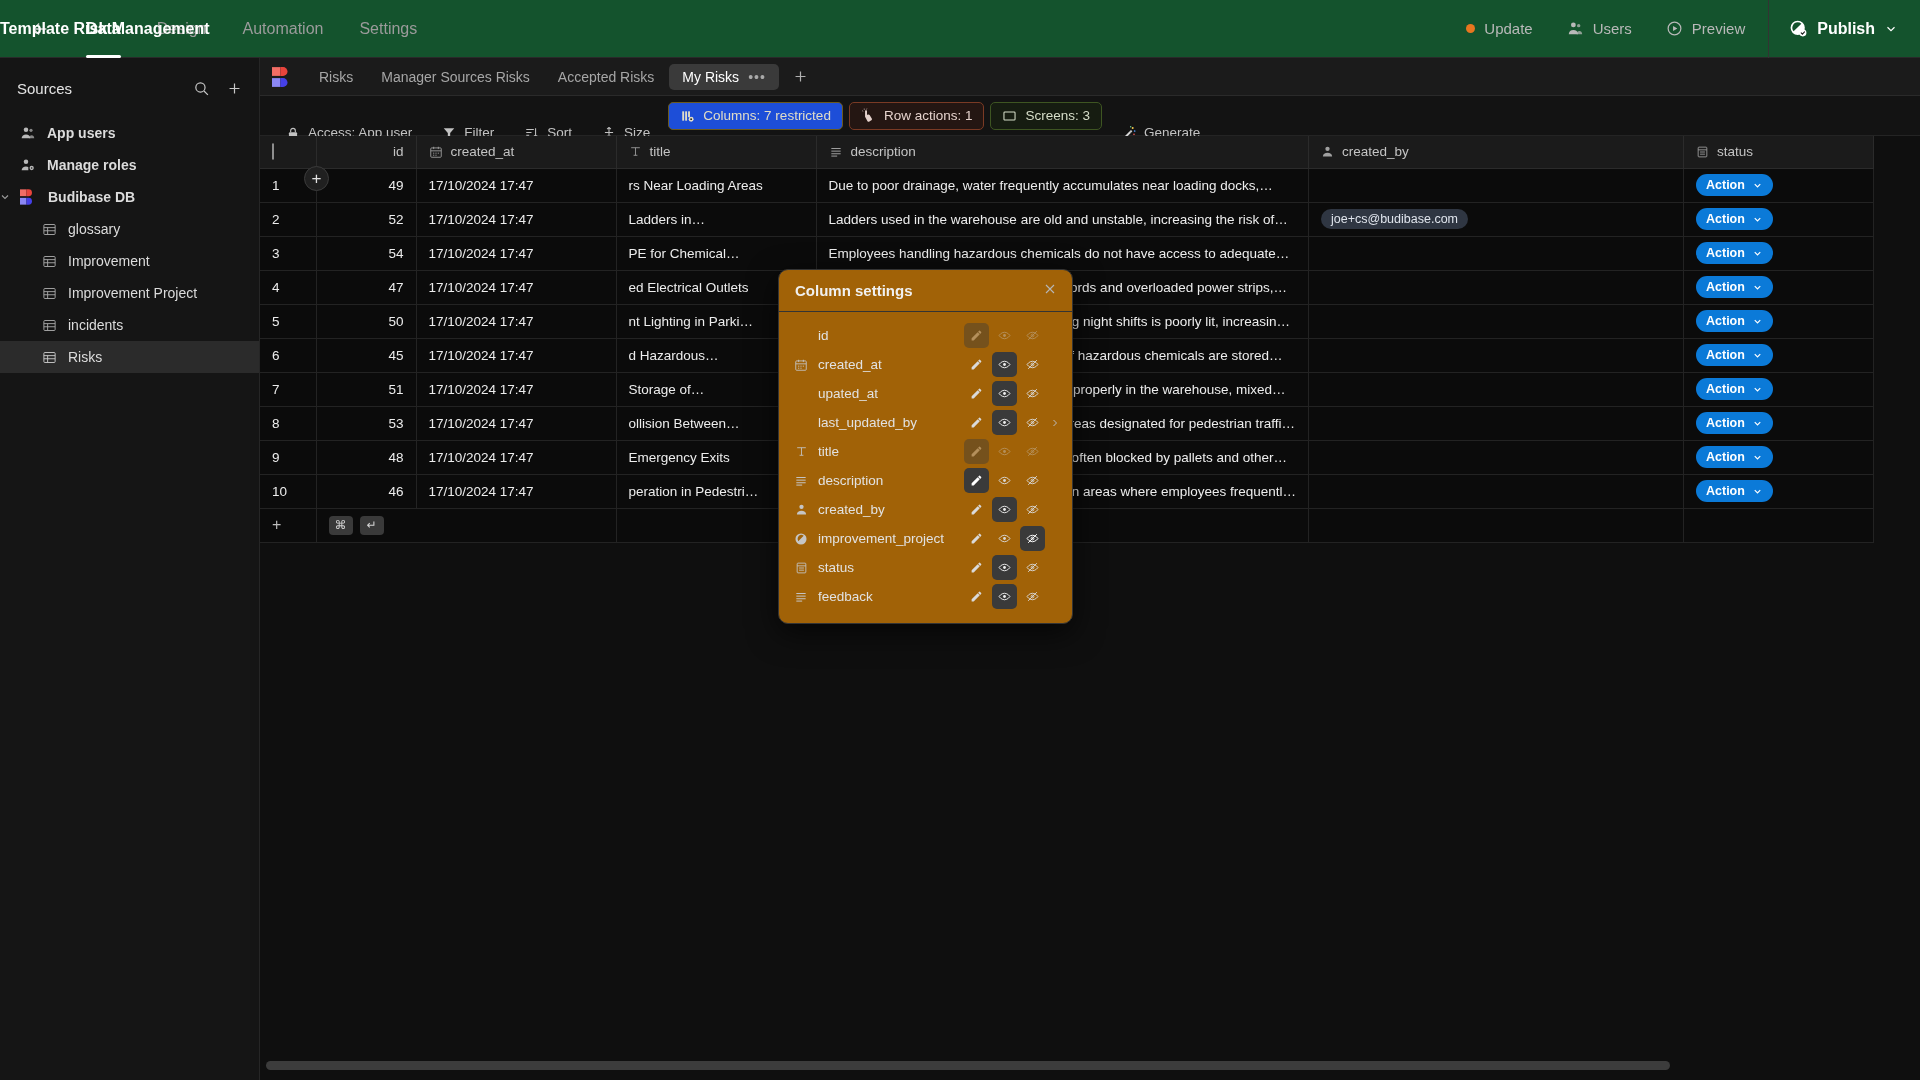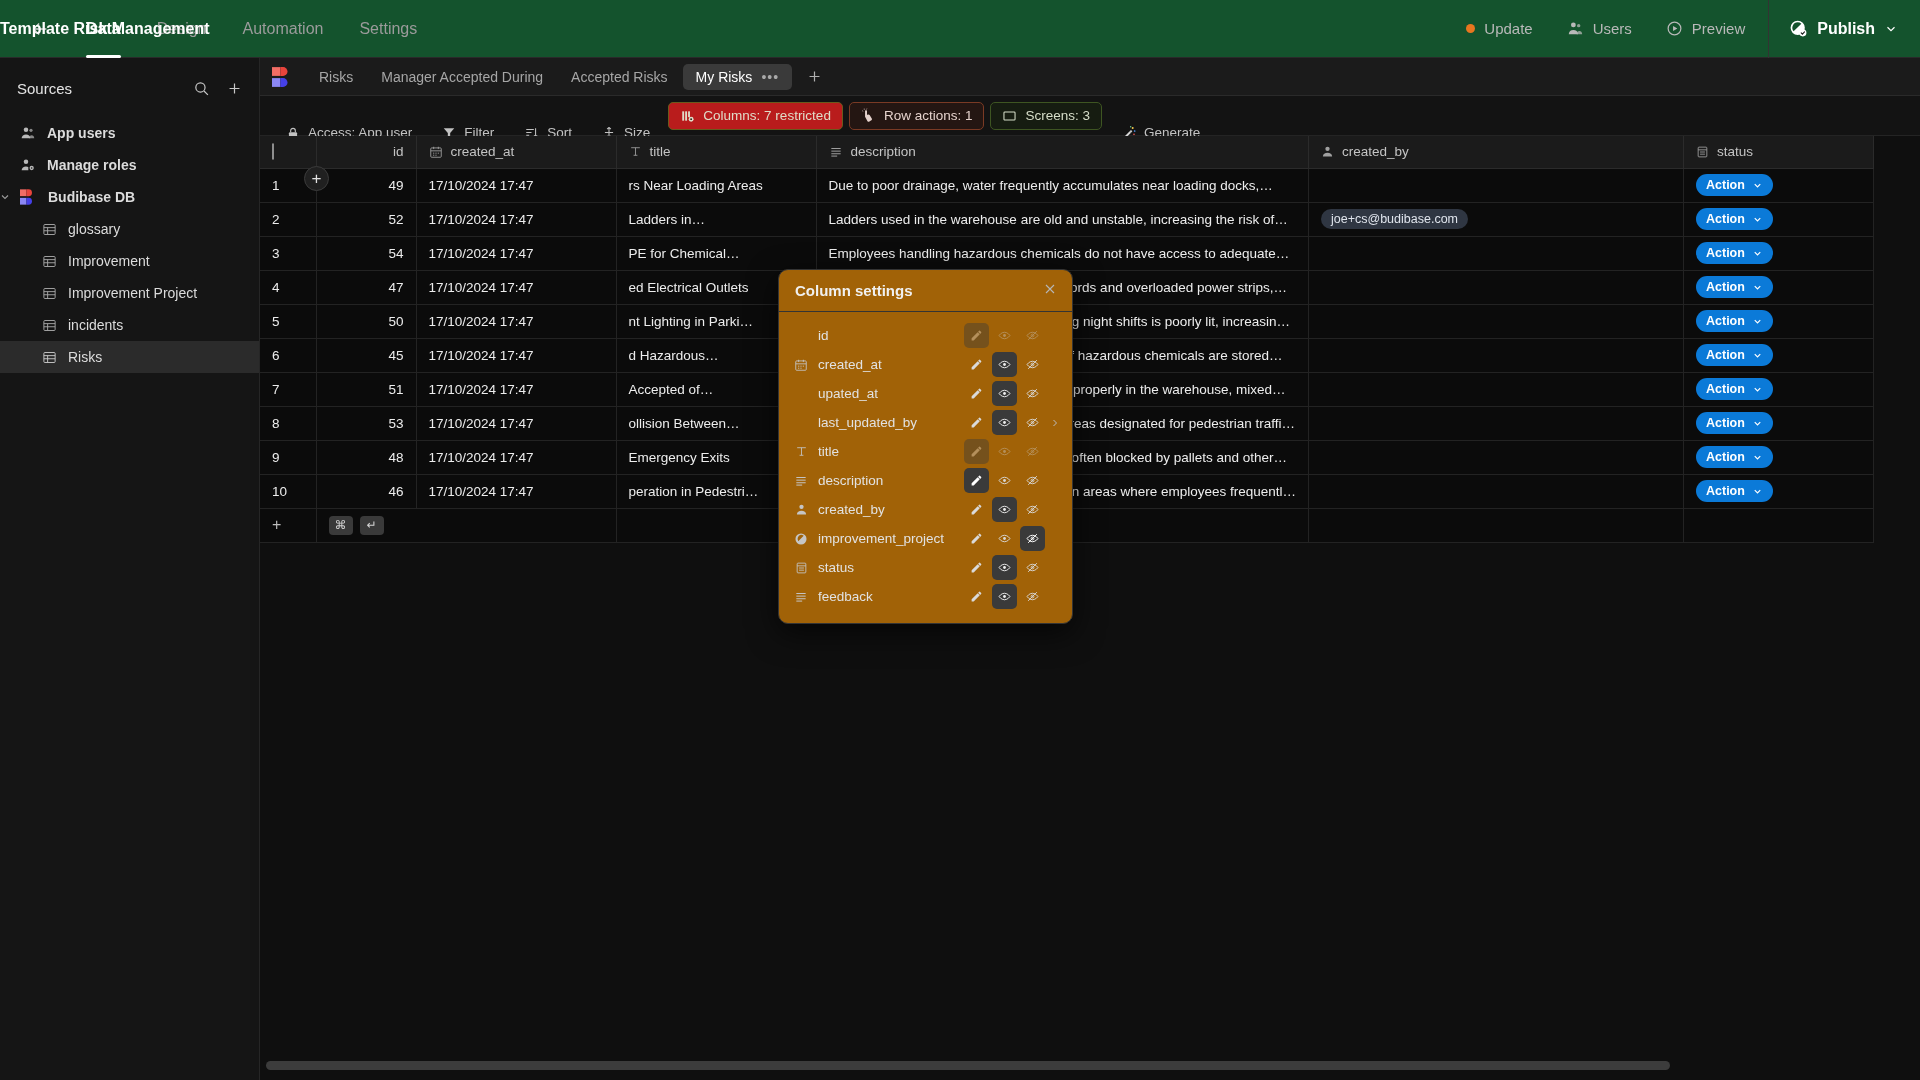--- a/index.html
+++ b/index.html
@@ -102,21 +102,21 @@
     height: 40px; display: flex; align-items: center; gap: 6px;
     padding: 0 14px; border-bottom: 1px solid #242424; background: #131313;
   }
   .tb-btn {
     display: flex; align-items: center; gap: 8px; height: 28px;
     padding: 0 11px; border-radius: 5px; font-size: 13.5px;
     color: #c9c9c9; cursor: pointer; white-space: nowrap;
     border: 1px solid transparent;
   }
   .tb-btn.plain { color: #c2c2c2; margin-top: 34px; }
-  .tb-btn.amber  { border-color: #6b5a1d; background: #b91c1c; color: #e0dcc8; }
+  .tb-btn.amber  { border-color: #6b5a1d; background: #1d4ed8; color: #e0dcc8; }
   .tb-btn.red    { border-color: #7a3a24; background: #241612; color: #e5d2cc; }
   .tb-btn.green  { border-color: #3e5522; background: #161c11; color: #d6ddc9; }
 
   
   .grid-outer { flex: 1; position: relative; overflow: hidden; background: #0f0f0f; }
   table.g { border-collapse: collapse; table-layout: fixed; font-size: 13.5px; }
   table.g th {
     height: 32px; background: #1b1b1b; color: #c4c4c4; font-weight: 400;
     border-right: 1px solid #2b2b2b; border-bottom: 1px solid #2b2b2b;
     text-align: left; padding: 0 12px; font-size: 13.5px;
@@ -362,21 +362,21 @@
     <div class="view-tabbar">
       <span class="bb-logo ico">
         <svg width="22" height="20" viewBox="0 0 20 18">
           <path d="M0 0h7.6v8H0z" fill="#f26d65"></path>
             <path d="M7.6 0h2.5a4 4 0 010 8H7.6z" fill="#e8443c"></path>
           <path d="M0 10h7.6v8H0z" fill="#8b87f5"></path>
             <path d="M7.6 10h2.5a4 4 0 010 8H7.6z" fill="#4540e8"></path>
         </svg>
       </span>
       <div class="view-tab"><span>Risks</span></div>
-      <div class="view-tab"><span>Manager Accepted During</span></div>
+      <div class="view-tab"><span>Manager Sources Risks</span></div>
       <div class="view-tab"><span>Accepted Risks</span></div>
       <div class="view-tab active">
         <span>My Risks</span>
         <span class="tab-dots">•••</span>
       </div>
       <div class="view-tab-add">
         <svg width="17" height="17" viewBox="0 0 24 24" fill="none" stroke="currentColor" stroke-width="1.7">
             <path d="M12 5v14M5 12h14"></path>
           </svg>
       </div>
@@ -619,21 +619,21 @@
                   <span>Action</span>
                   <svg width="11" height="11" viewBox="0 0 24 24" fill="none" stroke="#fff" stroke-width="2.6">
                     <path d="M6 9l6 6 6-6"></path>
                   </svg>
                 </span></td>
         </tr>
         <tr>
           <td class="sel rownum">7</td>
           <td class="num">51</td>
           <td>17/10/2024 17:47</td>
-          <td>Accepted of…</td>
+          <td>Storage of…</td>
           <td>Flammable materials are being stored improperly in the warehouse, mixed…</td>
           <td></td>
           <td><span class="action-btn">
                   <span>Action</span>
                   <svg width="11" height="11" viewBox="0 0 24 24" fill="none" stroke="#fff" stroke-width="2.6">
                     <path d="M6 9l6 6 6-6"></path>
                   </svg>
                 </span></td>
         </tr>
         <tr>

